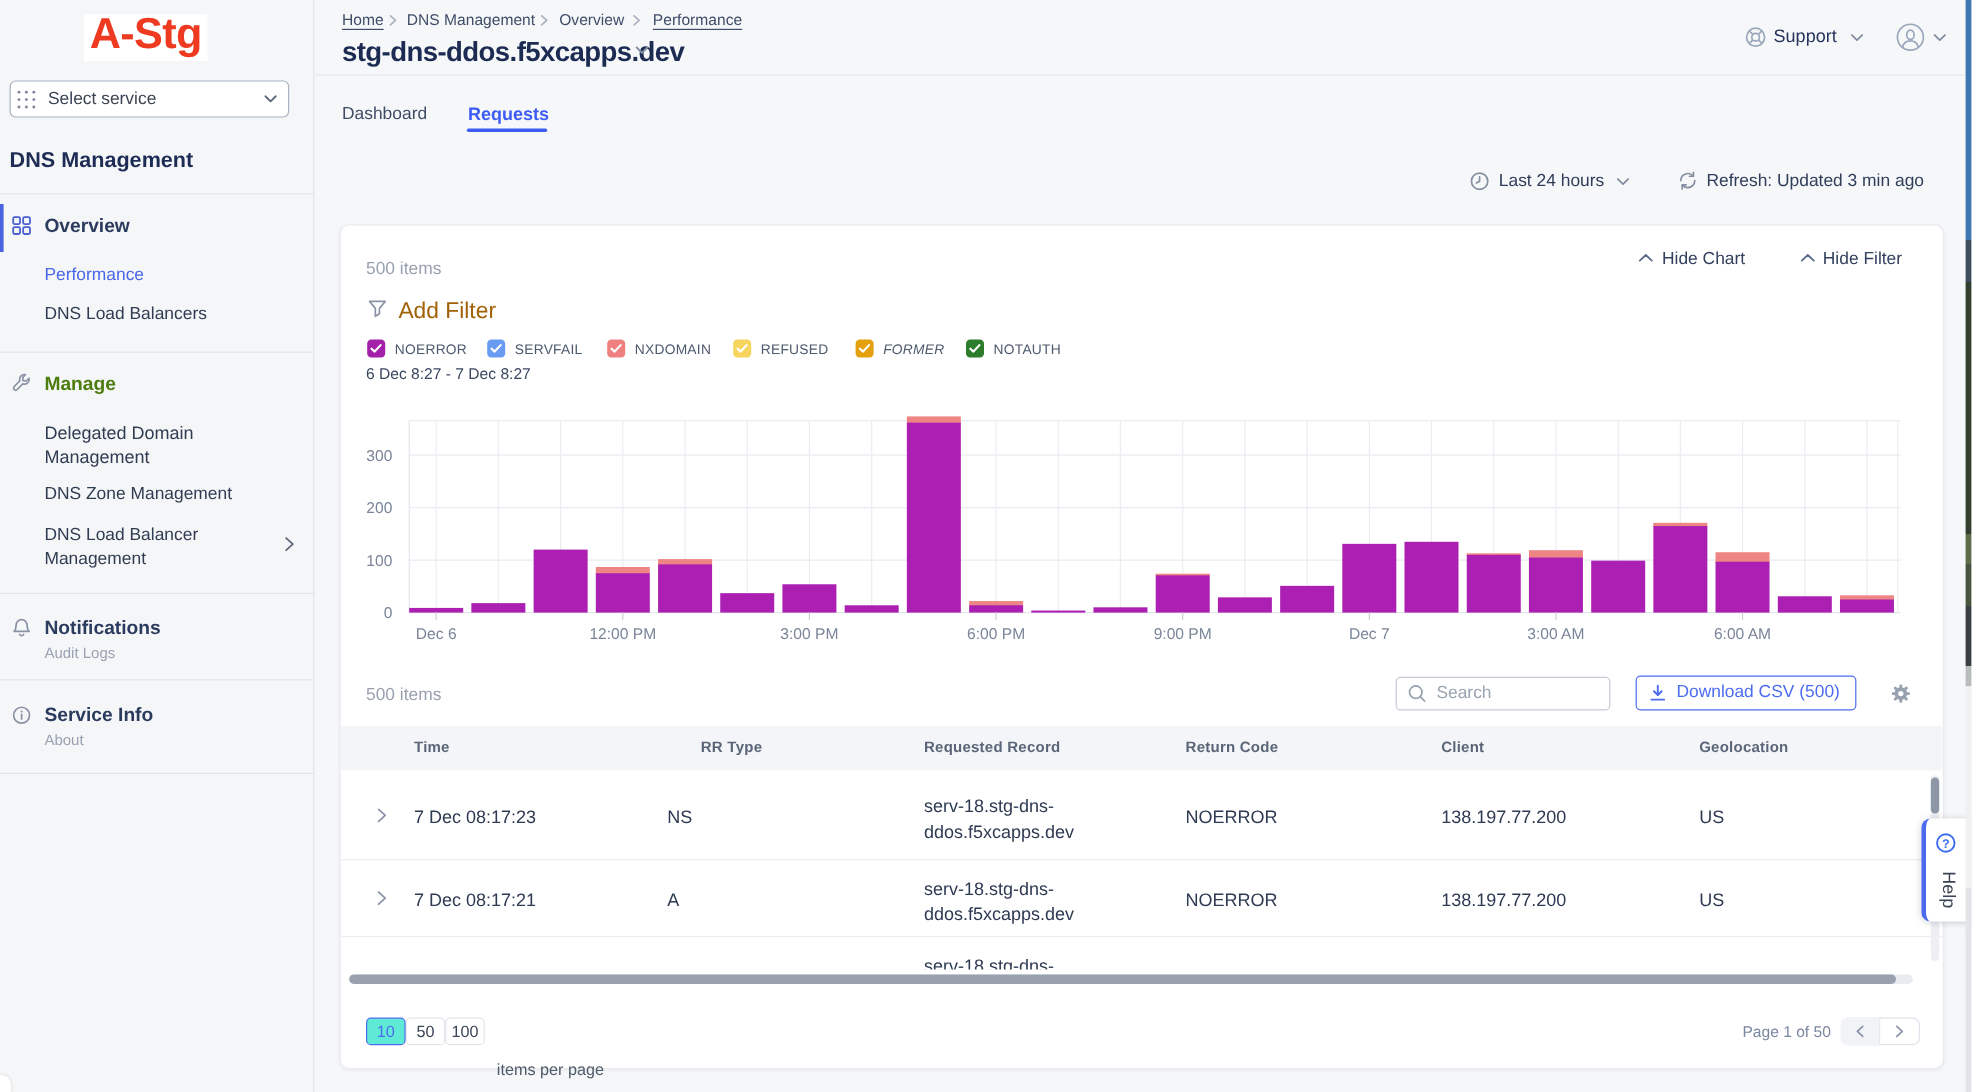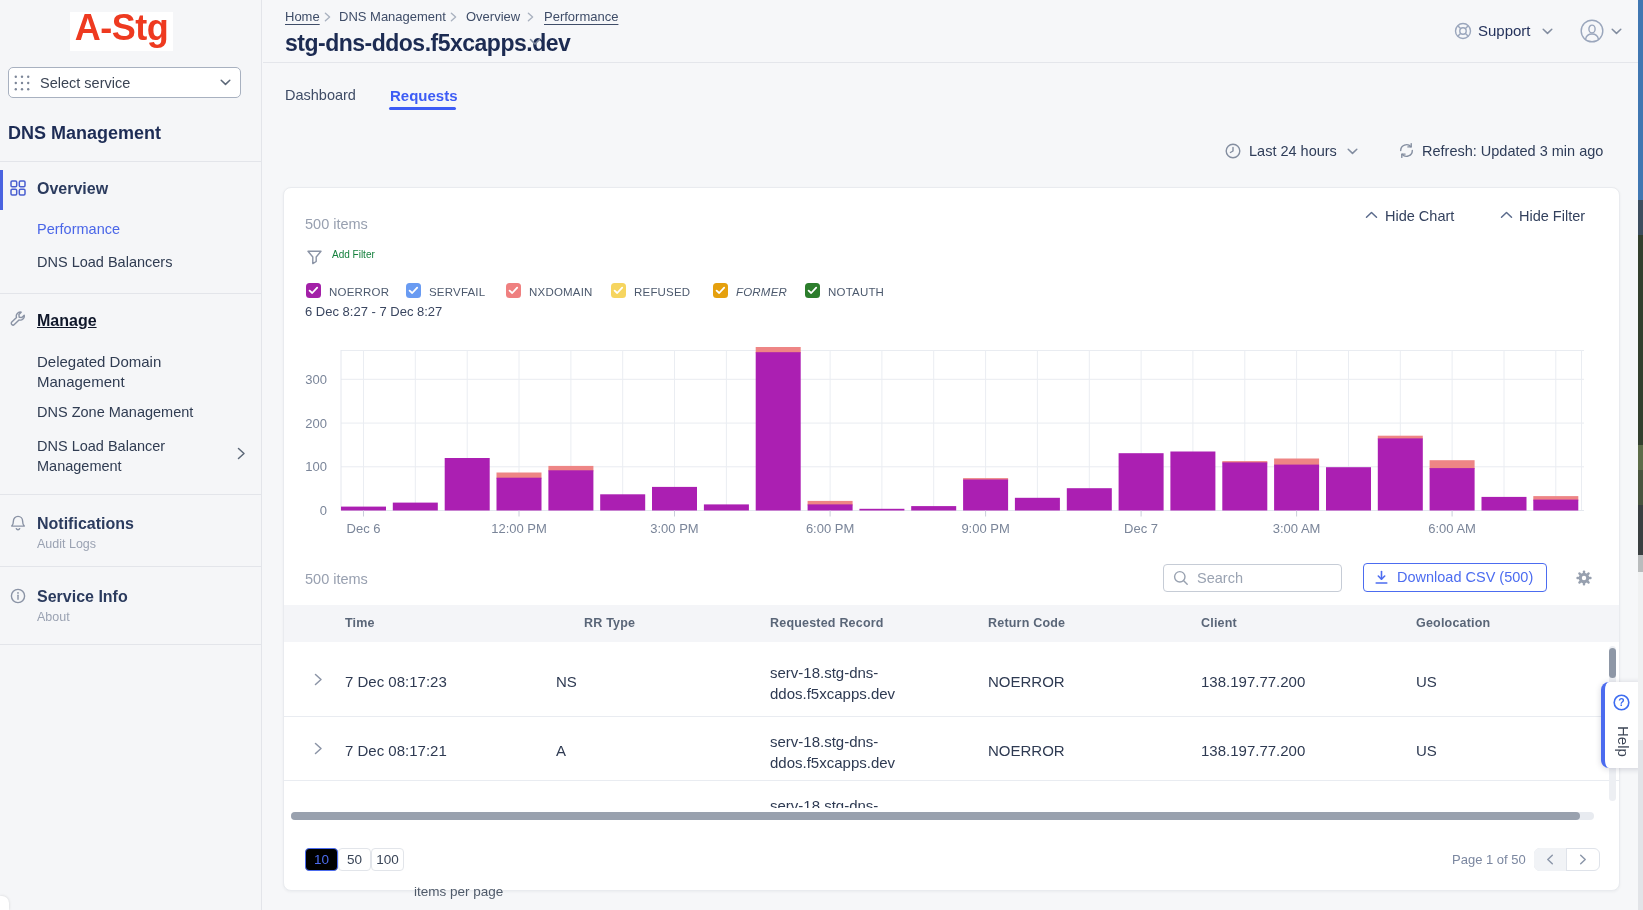--- a/index.html
+++ b/index.html
@@ -44,21 +44,21 @@
     </g>
   </svg>
   <div class="abs" style="left:37px;top:180px;font-size:16px;font-weight:bold;color:#2b3b5e;">Overview</div>
   <div class="abs" style="left:37px;top:221px;font-size:14.5px;color:#4a66e8;">Performance</div>
   <div class="abs" style="left:37px;top:254px;font-size:14.5px;color:#303c52;">DNS Load Balancers</div>
   <div class="abs" style="left:0;top:293px;width:262px;height:1px;background:#e3e5ea;"></div>
 
   <svg class="ic" style="left:10px;top:311px;" width="16" height="16" viewBox="0 0 16 16">
     <path d="M14.2,4.2 a4,4 0 0 1 -5.2,4.7 L4.3,13.6 a1.75,1.75 0 0 1 -2.5,-2.5 L6.5,6.4 a4,4 0 0 1 4.7,-5.2 L8.9,3.5 l0.3,2.7 2.7,0.3 z" fill="none" stroke="#8a93a5" stroke-width="1.4" stroke-linecap="round" stroke-linejoin="round"></path>
   </svg>
-  <div class="abs" style="left:37px;top:312px;font-size:16px;font-weight:bold;color:#0f172a;text-decoration:underline;">Manage</div>
+  <div class="abs" style="left:37px;top:312px;font-size:16px;font-weight:bold;color:#4d7c0f;">Manage</div>
   <div class="abs" style="left:37px;top:352px;width:140px;font-size:15px;line-height:20px;color:#303c52;">Delegated Domain Management</div>
   <div class="abs" style="left:37px;top:404px;font-size:14.5px;color:#303c52;">DNS Zone Management</div>
   <div class="abs" style="left:37px;top:436px;width:140px;font-size:14.5px;line-height:20px;color:#303c52;">DNS Load Balancer Management</div>
   <svg class="ic" style="left:237px;top:447px;" width="9" height="13" viewBox="0 0 9 13">
       <polyline points="1.5,1.5 7,6.5 1.5,11.5" fill="none" stroke="#5c6878" stroke-width="1.5" stroke-linecap="round" stroke-linejoin="round"></polyline>
     </svg>
   <div class="abs" style="left:0;top:494px;width:262px;height:1px;background:#e3e5ea;"></div>
 
   <svg class="ic" style="left:10px;top:515px;" width="16" height="17" viewBox="0 0 16 17">
     <path d="M8,1.4 a4.6,4.6 0 0 1 4.6,4.6 c0,3.2 1,4.5 1.7,5.1 H1.7 c0.7,-0.6 1.7,-1.9 1.7,-5.1 A4.6,4.6 0 0 1 8,1.4 z" fill="none" stroke="#8a93a5" stroke-width="1.4" stroke-linejoin="round"></path>
@@ -150,21 +150,21 @@
   </svg>
 <div class="abs" style="left:1385px;top:208px;font-size:14.5px;color:#33415e;text-align:right;">Hide Chart</div>
 <svg class="ic" style="left:1500px;top:211px;" width="13" height="8" viewBox="0 0 13 8">
     <polyline points="1.5,6.2 6.5,1.5 11.5,6.2" fill="none" stroke="#5b6b8c" stroke-width="1.5" stroke-linecap="round" stroke-linejoin="round"></polyline>
   </svg>
 <div class="abs" style="left:1519px;top:208px;font-size:14.5px;color:#33415e;">Hide Filter</div>
 
 <svg class="ic" style="left:306px;top:249px;" width="17" height="17" viewBox="0 0 17 17">
   <path d="M2,2.2 H15 L10.2,8 V12.5 L6.8,14.6 V8 Z" fill="none" stroke="#8a93a5" stroke-width="1.4" stroke-linejoin="round"></path>
 </svg>
-<div class="abs" style="left:332px;top:249px;font-size:10px;color:#15803d;">Add Filter</div>
+<div class="abs" style="left:332px;top:249px;font-size:19px;color:#a16207;">Add Filter</div>
 
 <div class="abs" style="left:306px;top:283px;width:15px;height:15px;background:#a320a8;border-radius:3.5px;"></div>
 <svg class="ic" style="left:308px;top:286px;" width="11" height="9" viewBox="0 0 11 9">
     <polyline points="1.6,4.6 4.2,7 9.2,1.6" fill="none" stroke="#fff" stroke-width="1.8" stroke-linecap="round" stroke-linejoin="round"></polyline>
   </svg>
 <div class="abs" style="left:329px;top:285.5px;font-size:11.5px;color:#4d5a6e;letter-spacing:0.2px;">NOERROR</div>
 
 <div class="abs" style="left:406px;top:283px;width:15px;height:15px;background:#699bf2;border-radius:3.5px;"></div>
 <svg class="ic" style="left:408px;top:286px;" width="11" height="9" viewBox="0 0 11 9">
     <polyline points="1.6,4.6 4.2,7 9.2,1.6" fill="none" stroke="#fff" stroke-width="1.8" stroke-linecap="round" stroke-linejoin="round"></polyline>
@@ -349,21 +349,21 @@
 <div class="abs" style="left:486px;top:153.0px;font-size:15px;line-height:21px;color:#2e3a52;">serv-18.stg-dns-<br>ddos.f5xcapps.dev</div>
 
 </div>
 
 <div class="abs" style="left:1609px;top:646px;width:7px;height:155px;background:#edeff3;border-radius:4px;"></div>
 <div class="abs" style="left:1609px;top:648px;width:7px;height:30px;background:#8e97a6;border-radius:4px;"></div>
 
 <div class="abs" style="left:291px;top:812px;width:1303px;height:8px;background:#e8ebf0;border-radius:4px;"></div>
 <div class="abs" style="left:291px;top:812px;width:1289px;height:8px;background:#99a1ae;border-radius:4px;"></div>
 
-<div class="abs" style="left:305px;top:848px;width:33px;height:23px;background:#000000;border:1px solid #4c6cf0;border-radius:4px;color:#4c6cf0;font-size:13.5px;text-align:center;line-height:21px;z-index:2;">10</div>
+<div class="abs" style="left:305px;top:848px;width:33px;height:23px;background:#5eead4;border:1px solid #4c6cf0;border-radius:4px;color:#4c6cf0;font-size:13.5px;text-align:center;line-height:21px;z-index:2;">10</div>
 <div class="abs" style="left:338px;top:848px;width:33px;height:23px;background:#fff;border:1px solid #e2e5ea;border-radius:4px;color:#3a4557;font-size:13.5px;text-align:center;line-height:21px;">50</div>
 <div class="abs" style="left:371px;top:848px;width:33px;height:23px;background:#fff;border:1px solid #e2e5ea;border-radius:4px;color:#3a4557;font-size:13.5px;text-align:center;line-height:21px;">100</div>
 <div class="abs" style="left:414px;top:848px;height:23px;line-height:23px;font-size:13.5px;color:#4f5a6a;margin-top:32px;">items per page</div>
 <div class="abs" style="left:1452px;top:848px;height:23px;line-height:23px;font-size:13px;color:#7b87a0;">Page 1 of 50</div>
 <div class="abs" style="left:1534px;top:848px;width:66px;height:23px;background:#fff;border:1px solid #dfe3ea;border-radius:6px;"></div>
 <div class="abs" style="left:1534px;top:848px;width:33px;height:23px;background:#f1f3f6;border-right:1px solid #dfe3ea;border-radius:6px 0 0 6px;"></div>
 <svg class="ic" style="left:1546px;top:854px;" width="8" height="11" viewBox="0 0 8 11">
     <polyline points="6.3,1.3 1.8,5.5 6.3,9.7" fill="none" stroke="#8b96a9" stroke-width="1.5" stroke-linecap="round" stroke-linejoin="round"></polyline>
   </svg>
 <svg class="ic" style="left:1579px;top:854px;" width="8" height="11" viewBox="0 0 8 11">

